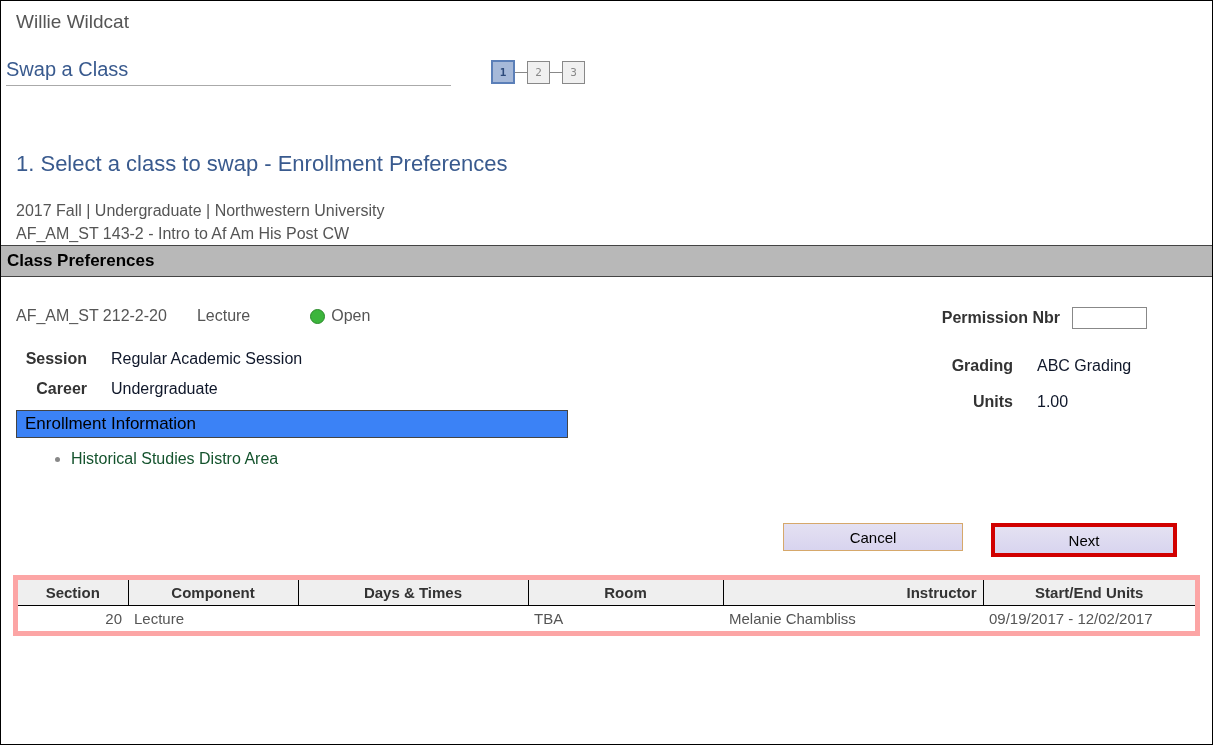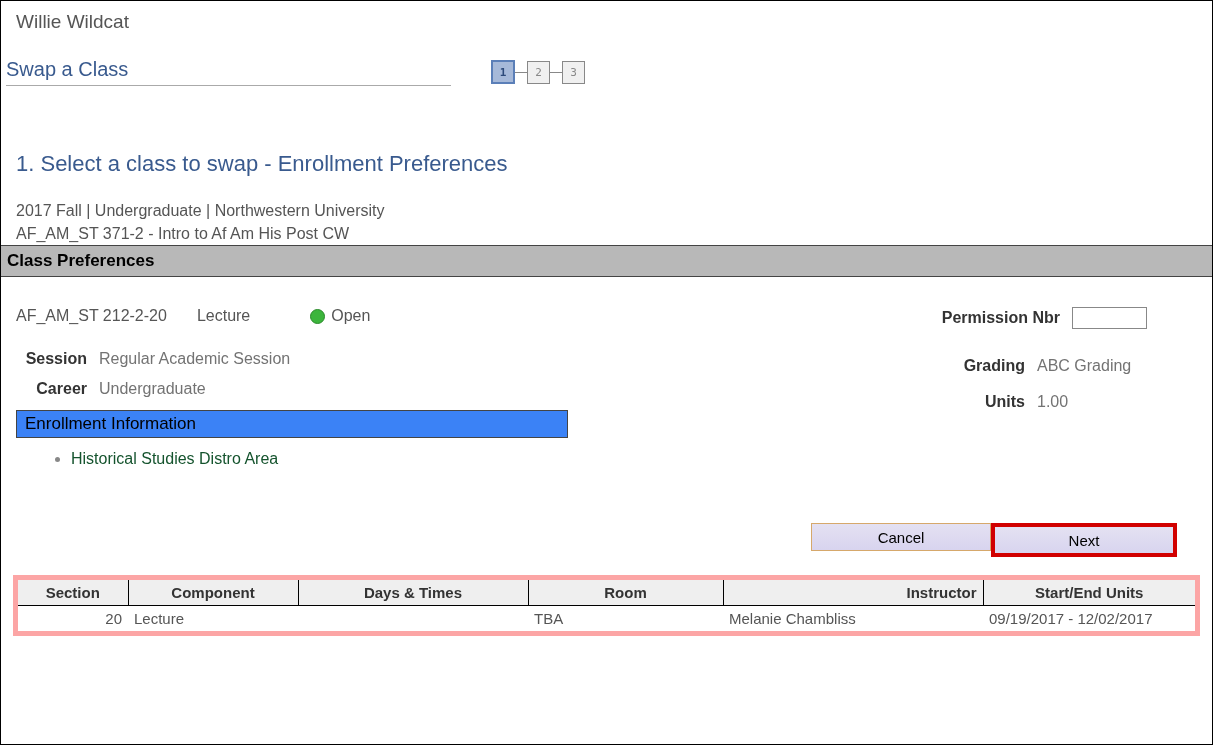--- a/index.html
+++ b/index.html
@@ -19,32 +19,32 @@
     .prefs-body { padding: 30px 15px 10px 15px; display: flex; }
     .prefs-left { width: 55%; }
     .prefs-right { width: 45%; padding-right: 50px; }
     .class-row { display: flex; align-items: center; margin-bottom: 25px; font-size: 16px; color: #555; }
     .class-id { margin-right: 30px; }
     .class-comp { margin-right: 60px; }
     .status-dot { width: 15px; height: 15px; border-radius: 50%; background: #3cb53c; border: 1px solid #2a8a2a; margin-right: 6px; }
     .kv { display: flex; margin-bottom: 12px; font-size: 16px; }
     .kv-label { font-weight: bold; color: #333; width: 155px; text-align: right; padding-right: 12px; }
     .kv-label-left { font-weight: bold; color: #333; width: 75px; text-align: right; padding-right: 12px; margin-left: 8px;}
-    .kv-value { color: #737373; }
+    .kv-value { color: #0f172a; margin-left: 12px; }
     .perm-row { display: flex; align-items: center; justify-content: flex-end; margin-bottom: 28px; }
     .perm-row label { font-weight: bold; color: #333; font-size: 16px; margin-right: 12px; }
     .perm-input { width: 75px; height: 22px; border: 1px solid #888; }
     .grading-row, .units-row { display: flex; justify-content: flex-end; margin-bottom: 18px; font-size: 16px; }
     .grading-row .kv-label, .units-row .kv-label { width: 80px; }
     .grading-row .kv-value, .units-row .kv-value { width: 110px; }
     .enroll-info-bar { width: 552px; margin-left: 0px; background: #3b82f6; border: 1px solid #444; padding: 3px 8px; font-size: 17px; color: #000; margin-top: 5px; }
     .enroll-list { padding: 12px 0 30px 55px; font-size: 16px; color: #555; }
     .enroll-list li { list-style: disc; color: #888; }
     .enroll-list li span { color: #14532d; }
-    .buttons-row { display: flex; justify-content: flex-end; padding: 15px 35px 18px 0; }
+    .buttons-row { display: flex; justify-content: flex-end; padding: 15px 35px 18px 0; gap: 28px; }
     .btn { width: 180px; height: 28px; background: linear-gradient(#e4e1f2, #d8d4ef); border: 1px solid #d6a86b; font-size: 15px; color: #000; cursor: pointer; }
     .btn-next { border: 4px solid #d10000; width: 186px; height: 34px; }
     .data-table { width: calc(100% - 24px); border-collapse: collapse; margin: 0 12px; font-size: 15px; }
     .data-table th { background: #efefef; border: 1px solid #000; padding: 4px 6px; font-weight: bold; }
     .data-table td { border-bottom: 1px solid #888; padding: 4px 6px; color: #555; }
     .data-table td.right { text-align: right; padding-right: 6px; }
     .table-border-outer { border: 5px solid #fca5a5; margin: 0 12px 0 12px; }
     .table-border-outer .data-table { width: 100%; margin: 0; }
     .table-border-outer .data-table th { border-top: none; }
     .table-border-outer .data-table th:first-child { border-left: none; }
@@ -63,21 +63,21 @@
       <div class="step-box active">1</div>
       <div class="step-connector"></div>
       <div class="step-box">2</div>
       <div class="step-connector"></div>
       <div class="step-box">3</div>
     </div>
   </div>
 
   <div class="step-heading">1.  Select a class to swap - Enrollment Preferences</div>
   <div class="context-line">2017 Fall | Undergraduate | Northwestern University</div>
-  <div class="class-line">AF_AM_ST  371-2 - Intro to Af Am His Post CW</div>
+  <div class="class-line">AF_AM_ST  143-2 - Intro to Af Am His Post CW</div>
 
   <div class="section-bar">Class Preferences</div>
 
   <div class="prefs-body">
     <div class="prefs-left">
       <div class="class-row">
         <span class="class-id">AF_AM_ST  212-2-20</span>
         <span class="class-comp">Lecture</span>
         <span class="status-dot"></span>
         <span>Open</span>

